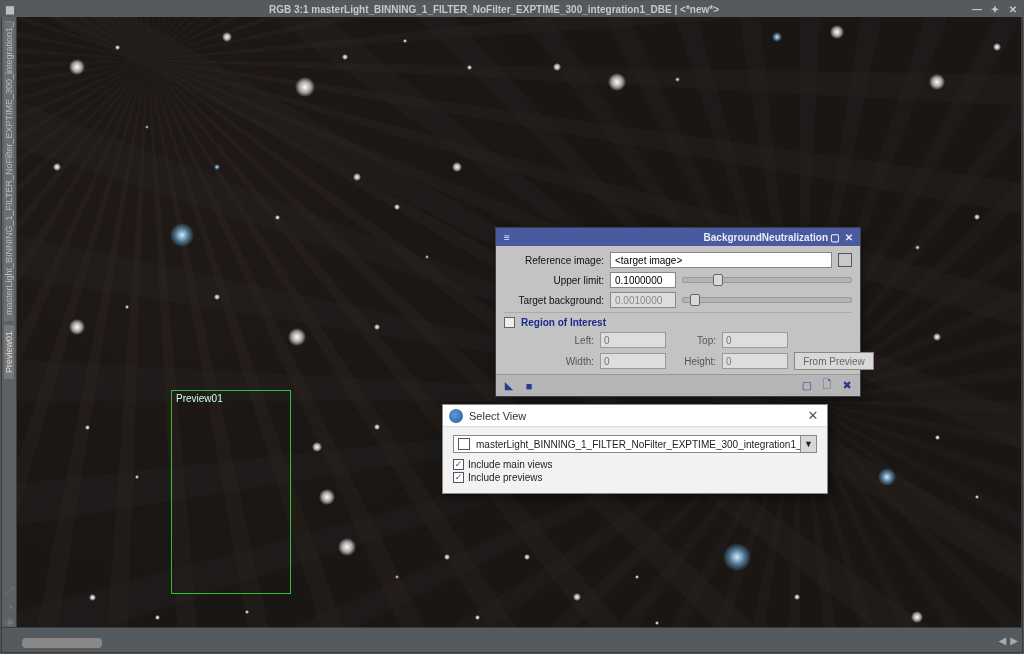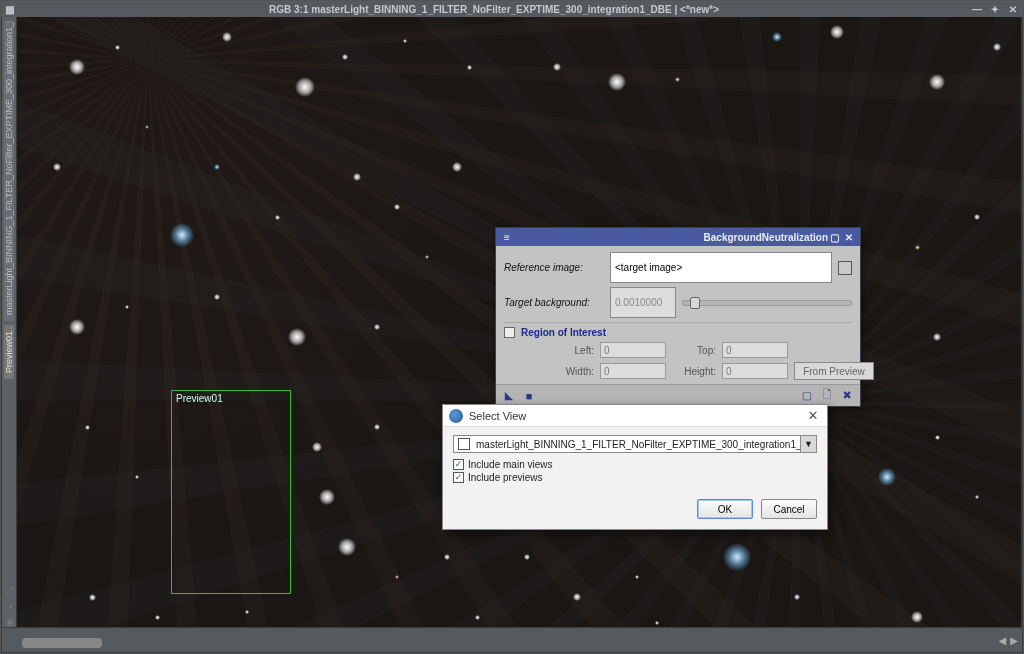--- a/index.html
+++ b/index.html
@@ -37,22 +37,22 @@
   .preview-rect { position:absolute; border:1px solid #2fbf2f; }
   .preview-label { position:absolute; top:2px; left:4px; color:#cfe; font-size:10px; }
 
   
   .bn-panel { position:absolute; left:478px; top:210px; width:366px; background:#c3c3c3; border:1px solid #3c3f4a; box-shadow:2px 3px 8px rgba(0,0,0,.4); }
   .bn-titlebar { height:18px; background:#4a5aa0; display:flex; align-items:center; color:#e8ecf5; font-size:10px; font-weight:bold; padding:0 4px; }
   .bn-titlebar .t-title { flex:1; text-align:right; }
   .bn-titlebar .t-ic { width:14px; text-align:center; cursor:default; }
   .bn-body { padding:6px 8px 4px; font-size:10px; color:#222; }
   .bn-row { display:flex; align-items:center; margin-bottom:4px; gap:6px; }
-  .bn-row .lbl { width:100px; text-align:left; color:#111;font-style:italic; }
-  .bn-row input[type=text] { height:31px; padding:0 4px; font-size:10px; background:#fff; border:1px solid #888; }
+  .bn-row .lbl { width:100px; text-align:right; color:#111; }
+  .bn-row input[type=text] { height:16px; padding:0 4px; font-size:10px; background:#fff; border:1px solid #888; }
   .bn-row select { height:18px; padding:0 2px; font-size:10px; background:#d8d8d8; border:1px solid #888; }
   .bn-slider { flex:1; height:6px; background:#b4b4b4; position:relative; border:1px solid #999; border-radius:2px;}
   .bn-slider .thumb { position:absolute; width:10px; height:12px; background:#d8d8d8; border:1px solid #666; top:-4px; border-radius:2px; }
   .bn-img-row input { flex:1; }
   .bn-img-square { width:14px; height:14px; border:1px solid #555; background:#c9c9c9; }
   .bn-section { border-top:1px solid #aaa; margin-top:4px; padding-top:4px; }
   .bn-roi-title { color:#1a2a88; font-weight:bold; margin-left:2px; }
   .bn-roi-grid { display:grid; grid-template-columns: 52px 66px 44px 66px 80px; gap:4px 6px; align-items:center; margin-top:4px; margin-left:38px;}
   .bn-roi-grid .r-lbl { text-align:right; color:#555; }
   .bn-roi-grid input { height:16px; background:#ddd; border:1px solid #999; color:#777; padding:0 3px; font-size:10px;}
@@ -174,20 +174,27 @@
         <span class="t-ic">▢</span>
         <span class="t-ic">✕</span>
       </div>
       <div class="bn-body">
         <div class="bn-row bn-img-row">
           <span class="lbl">Reference image:</span>
           <input type="text" value="&lt;target image&gt;" style="">
           <span class="bn-img-square"></span>
         </div>
         <div class="bn-row">
+          <span class="lbl">Upper limit:</span>
+          <input type="text" style="width: 66px;" value="0.1000000">
+          <div class="bn-slider">
+              <div class="thumb" id="thumb-upper" style="left: 18%;"></div>
+            </div>
+        </div>
+        <div class="bn-row">
           <span class="lbl">Target background:</span>
           <input type="text" style="width: 66px; color: rgb(136, 136, 136); background: rgb(221, 221, 221);" value="0.0010000">
           <div class="bn-slider">
               <div class="thumb" id="thumb-target" style="left: 4%;"></div>
             </div>
         </div>
         <div class="bn-section">
           <div style="display:flex;align-items:center;gap:4px;">
             <span style="width:11px;height:11px;border:1px solid #666;background:#eee;display:inline-block"></span>
             <span class="bn-roi-title">Region of Interest</span>
@@ -230,24 +237,20 @@
         </div>
         <div class="sv-check">
           <span class="box">✓</span>
           <span>Include main views</span>
         </div>
         <div class="sv-check">
           <span class="box">✓</span>
           <span>Include previews</span>
         </div>
       </div>
-      <div class="sv-buttons">
-        <button class="ok">OK</button>
-        <button>Cancel</button>
-      </div>
     </div>
   </div>
 
   <div class="bottom-strip">
     <div class="hscroll-thumb"></div>
     <div class="nav-arrows">
       <span>◀</span>
       <span>▶</span>
     </div>
   </div>

